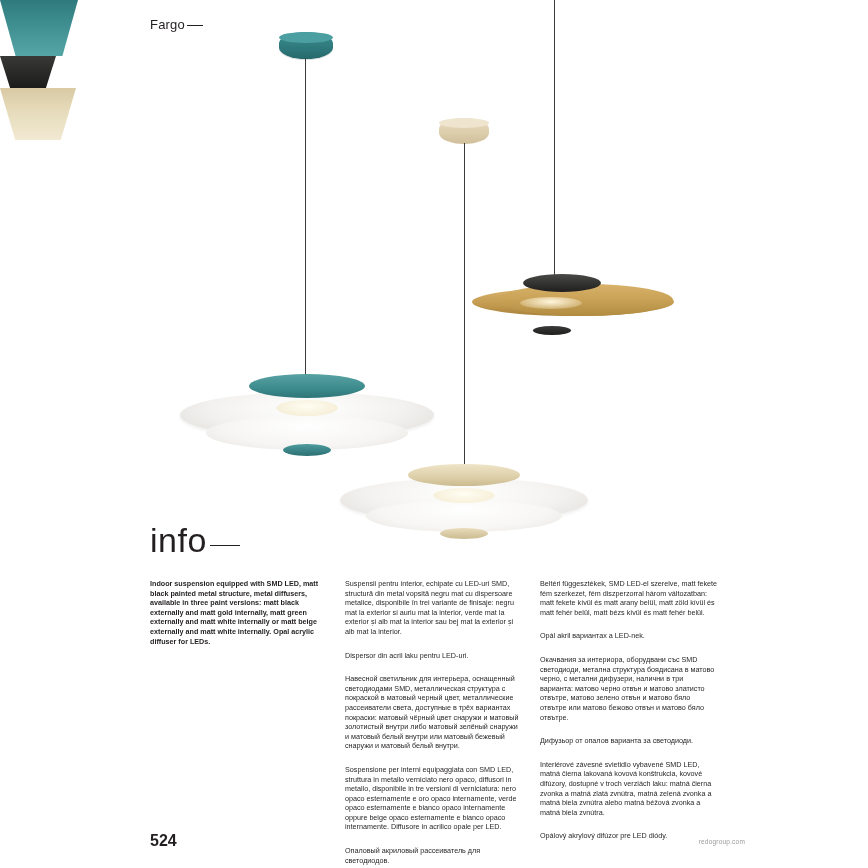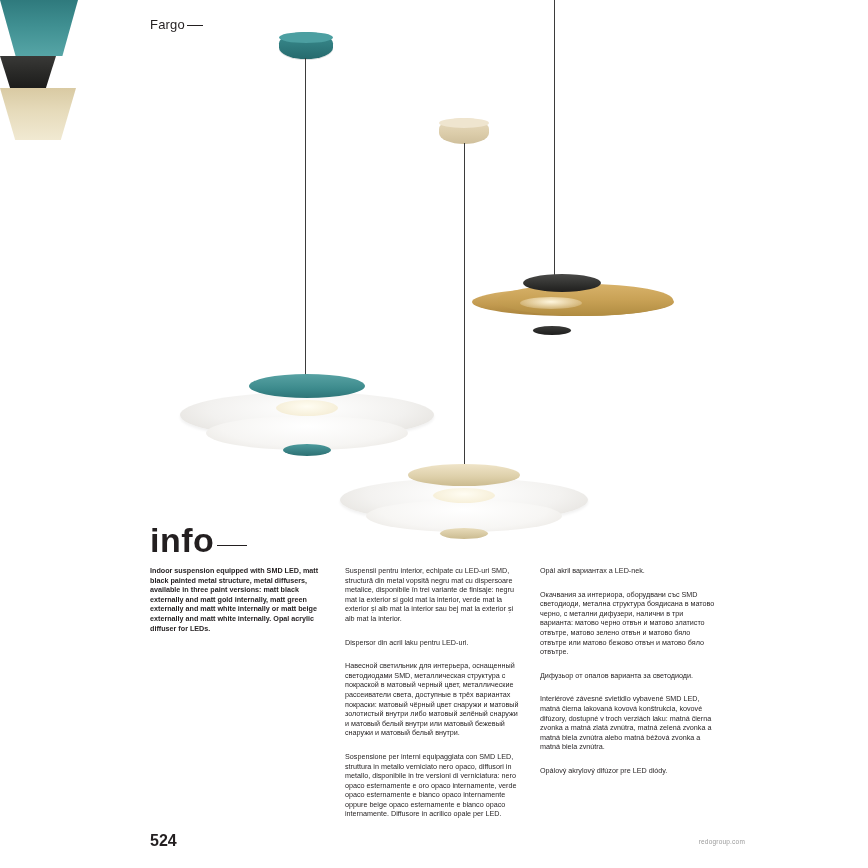--- a/index.html
+++ b/index.html
@@ -195,21 +195,21 @@
     width: 62px; height: 15px;
     background: radial-gradient(ellipse at 50% 40%, #fffdf3 0%, #f7f0da 70%, rgba(247,240,218,0) 100%);
   }
 
   
   .info-heading {
     position: absolute;
     left: 150px;
     top: 523px;
     font-size: 34px;
-    font-weight: 700;
+    font-weight: 400;
     letter-spacing: 0.5px;
     color: #231f20;
     line-height: 1;
   }
   .info-heading .underscore {
     display: inline-block;
     width: 30px;
     border-bottom: 1.6px solid #231f20;
     margin-left: 3px;
     vertical-align: 6px;
@@ -219,21 +219,21 @@
   .cols {
     position: absolute;
     left: 150px;
     top: 566px;
     width: 585px;
     display: flex;
     gap: 0px;
   }
   .col { width: 195px; padding-right: 18px; box-sizing: border-box; }
   .col p {
-    margin: 0 0 14px 0;
+    margin: 13px 0 14px 0;
     font-size: 7.2px;
     line-height: 9.6px;
     color: #231f20;
   }
   .col p.bold { font-weight: bold; }
 
   
   .page-number {
     position: absolute;
     left: 150px;
@@ -291,26 +291,28 @@
 
   <div class="info-heading">
     <span>info</span><span class="underscore"></span>
   </div>
 
   <div class="cols">
     <div class="col">
       <p class="bold">Indoor suspension equipped with SMD LED, matt black painted metal structure, metal diffusers, available in three paint versions: matt black externally and matt gold internally, matt green externally and matt white internally or matt beige externally and matt white internally. Opal acrylic diffuser for LEDs.</p>
     </div>
     <div class="col">
-      <p>Suspensii pentru interior,  echipate cu LED-uri SMD, structură din metal vopsită negru mat cu dispersoare metalice, disponibile în trei variante de  finisaje: negru mat la exterior si gold mat la interior, verde mat la exterior și alb mat la interior sau bej mat la exterior și alb mat la interior.</p>
+      <p>Suspensii pentru interior,  echipate cu LED-uri SMD, structură din metal vopsită negru mat cu dispersoare metalice, disponibile în trei variante de  finisaje: negru mat la exterior si auriu mat la interior, verde mat la exterior și alb mat la interior sau bej mat la exterior și alb mat la interior.</p>
       <p>Dispersor din acril laku pentru LED-uri.</p>
       <p>Навесной светильник для интерьера, оснащенный светодиодами SMD, металлическая структура с покраской в матовый черный цвет, металлические рассеиватели света, доступные в трёх вариантах покраски: матовый чёрный цвет снаружи и матовый золотистый внутри либо матовый зелёный снаружи и матовый белый внутри или матовый бежевый снаружи и матовый белый внутри.</p>
       <p>Sospensione per interni equipaggiata con SMD LED, struttura in metallo verniciato nero opaco, diffusori in metallo, disponibile in tre versioni di verniciatura: nero opaco esternamente e oro opaco internamente, verde opaco esternamente e bianco opaco internamente oppure beige opaco esternamente e bianco opaco internamente. Diffusore in acrilico opale per LED.</p>
+      <p>Опаловый акриловый рассеиватель для светодиодов.</p>
     </div>
     <div class="col">
+      <p>Beltéri függesztékek, SMD LED-el szerelve, matt fekete fém szerkezet, fém diszperzorral három változatban: matt fekete kívül és matt arany belül, matt zöld kívül és matt fehér belül, matt bézs kívül és matt fehér belül.</p>
       <p>Opál akril вариантах a LED-nek.</p>
       <p>Окачвания за интериора, оборудвани със SMD светодиоди, метална структура боядисана в матово черно, с метални дифузери, налични в три варианта: матово черно отвън и матово златисто отвътре, матово зелено отвън и матово бяло отвътре или матово бежово отвън и матово бяло отвътре.</p>
       <p>Дифузьор от опалов варианта за светодиоди.</p>
       <p>Interiérové závesné svietidlo vybavené SMD LED, matná čierna lakovaná kovová konštrukcia, kovové difúzory, dostupné v troch verziách laku: matná čierna zvonka a matná zlatá zvnútra, matná zelená zvonka a matná biela zvnútra alebo matná béžová zvonka a matná biela zvnútra.</p>
       <p>Opálový akrylový difúzor pre LED diódy.</p>
     </div>
   </div>
 
   <div class="page-number">524</div>
   <div class="site">redogroup.com</div>

